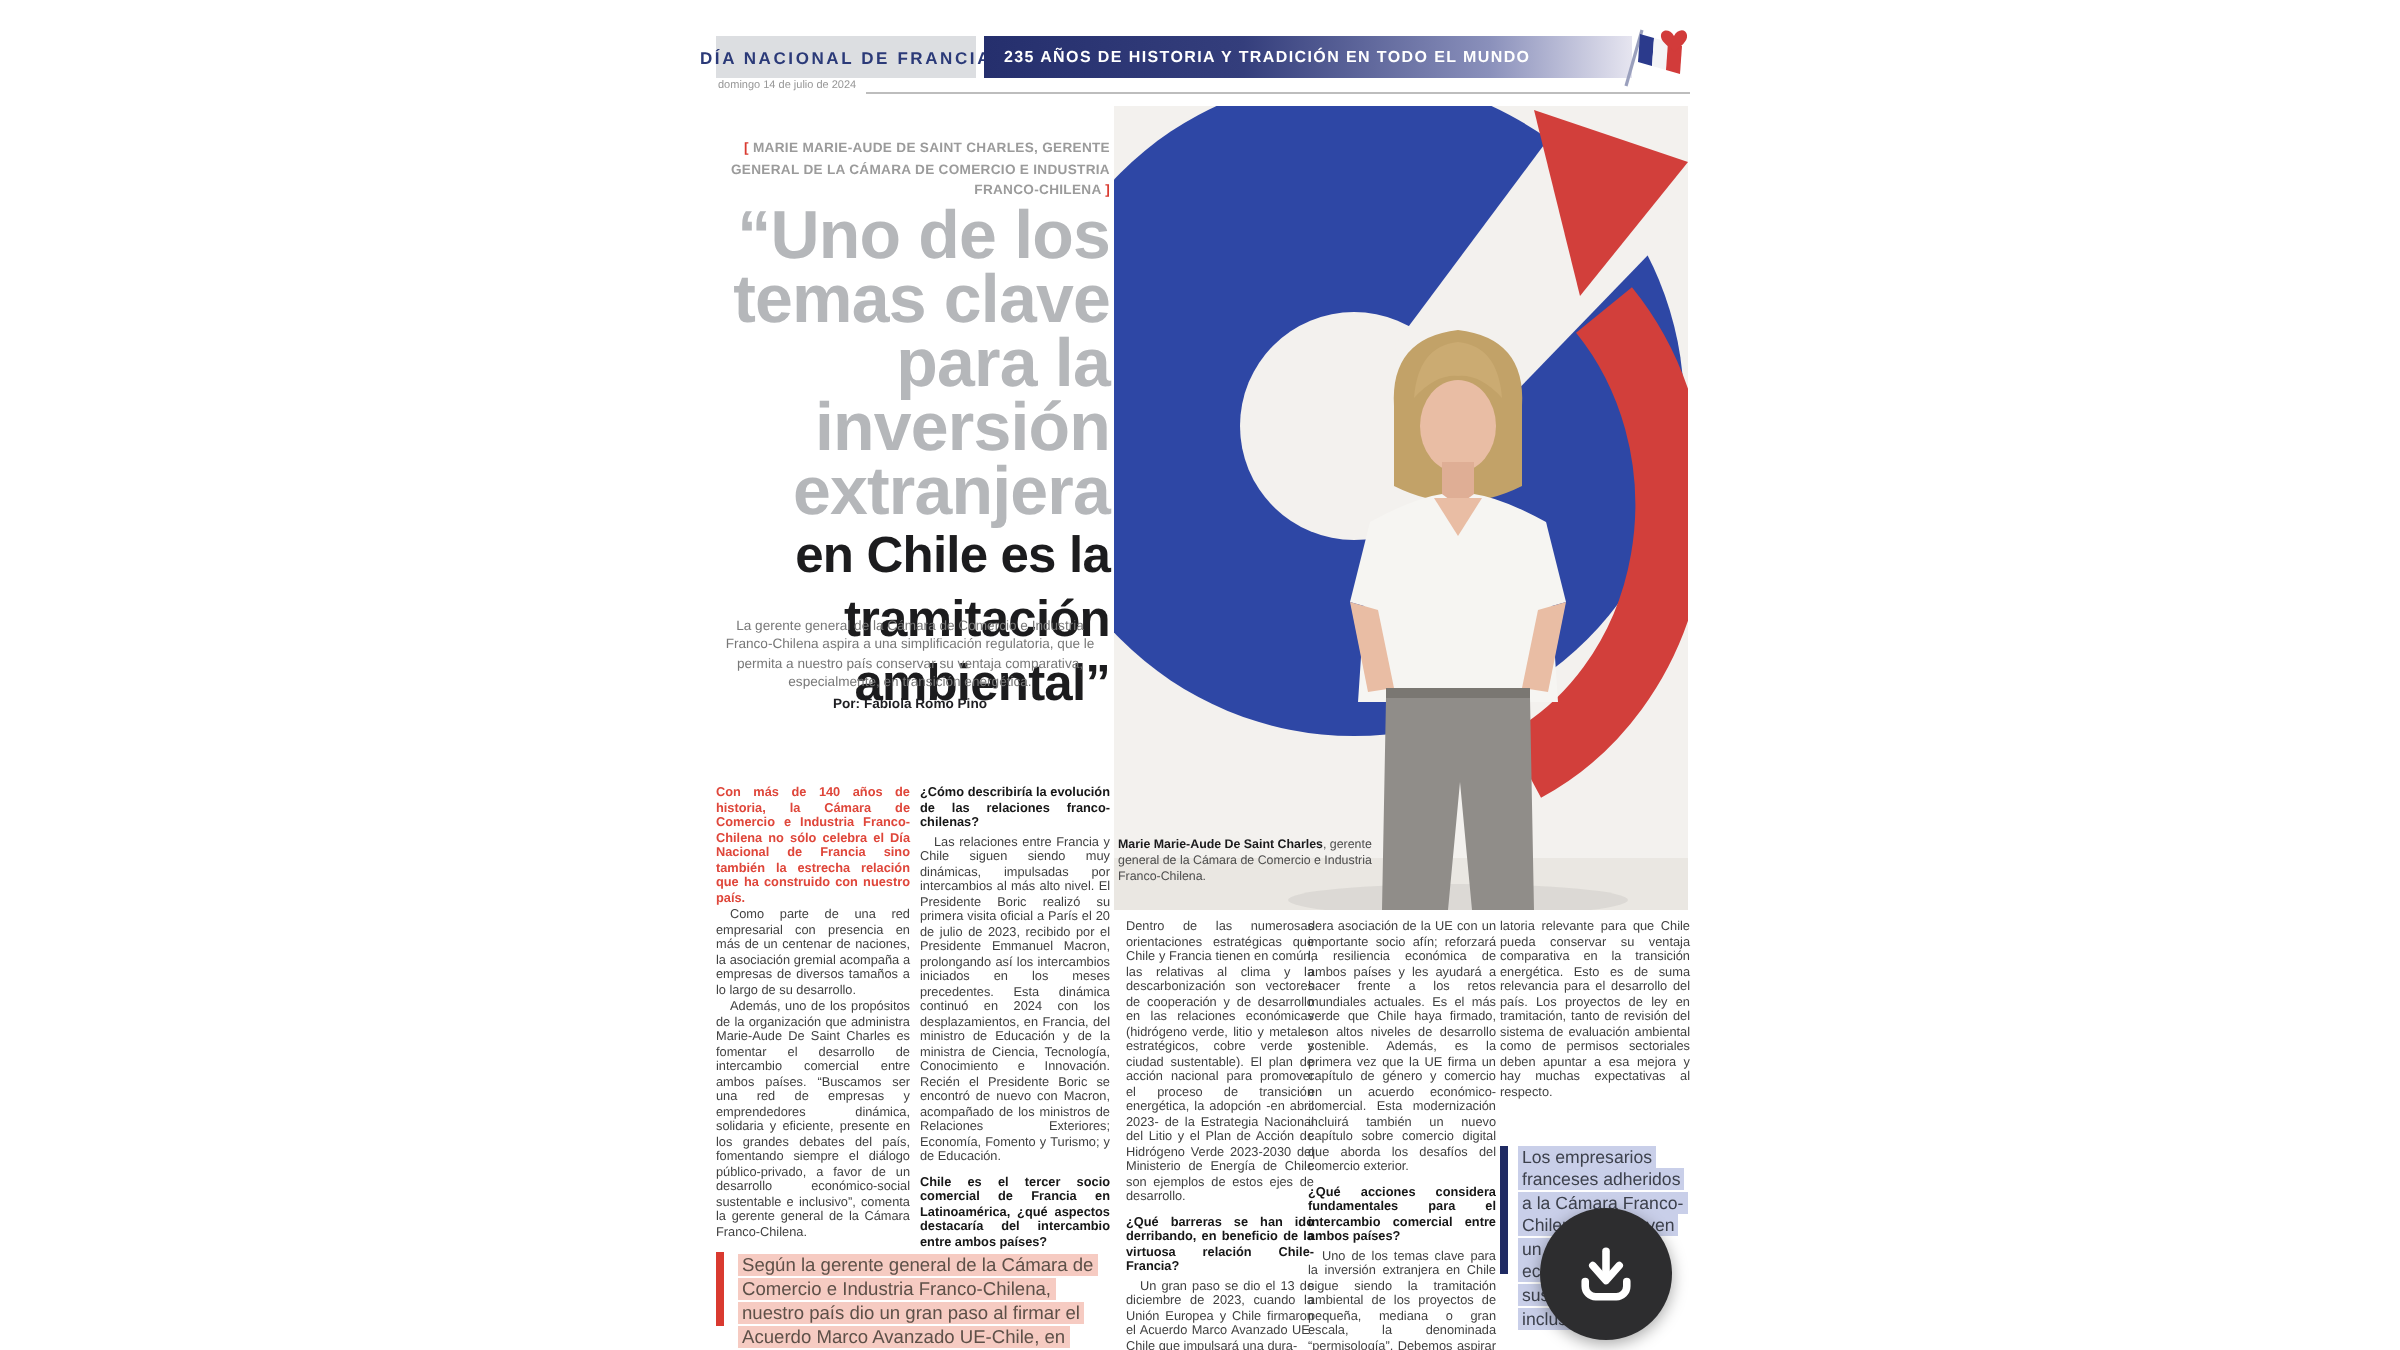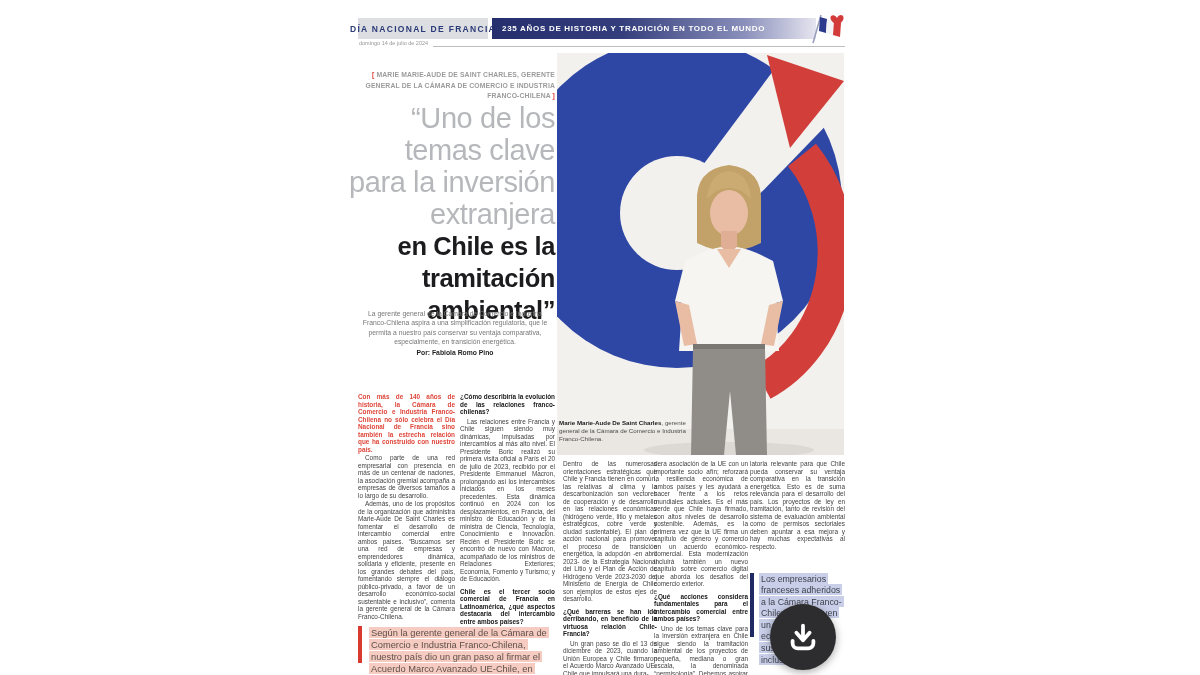--- a/index.html
+++ b/index.html
@@ -19,21 +19,21 @@
     padding-left:10px;white-space:nowrap;overflow:hidden;}
   .flag{position:absolute;top:10px;left:446px;width:42px;height:36px;}
   .m-date{position:absolute;top:40px;left:1px;font-size:5.5px;color:#979797;}
   .m-rule{position:absolute;top:46px;left:75px;width:412px;border-top:1px solid #bdbdbd;}
 
   
   .kicker{position:absolute;top:70px;left:0;width:197px;text-align:right;
     font-size:6.8px;line-height:10.5px;font-weight:bold;color:#9b9b9b;letter-spacing:0.15px;}
   .kicker .br{color:#d93a30;}
   .headline{position:absolute;top:102px;left:-12px;width:209px;text-align:right;letter-spacing:-0.4px;}
-  .h-light{color:#b5b7ba;font-size:29px;line-height:32px;font-weight:400;}
+  .h-light{color:#b5b7ba;font-size:34px;line-height:32px;font-weight:700;}
   .h-bold{color:#1c1c1e;font-size:25.5px;line-height:32px;font-weight:800;}
 
   
   .deck{position:absolute;top:309px;left:0;width:194px;text-align:center;
     font-size:6.8px;line-height:9.4px;color:#787878;}
   .byline{font-weight:bold;color:#1e1e22;margin-top:1px;}
 
   
   .photo{position:absolute;left:199px;top:53px;width:287px;height:402px;overflow:hidden;background:#f3f1ee;}
   .caption{position:absolute;left:201px;top:419px;width:148px;font-size:6.2px;line-height:7.8px;

